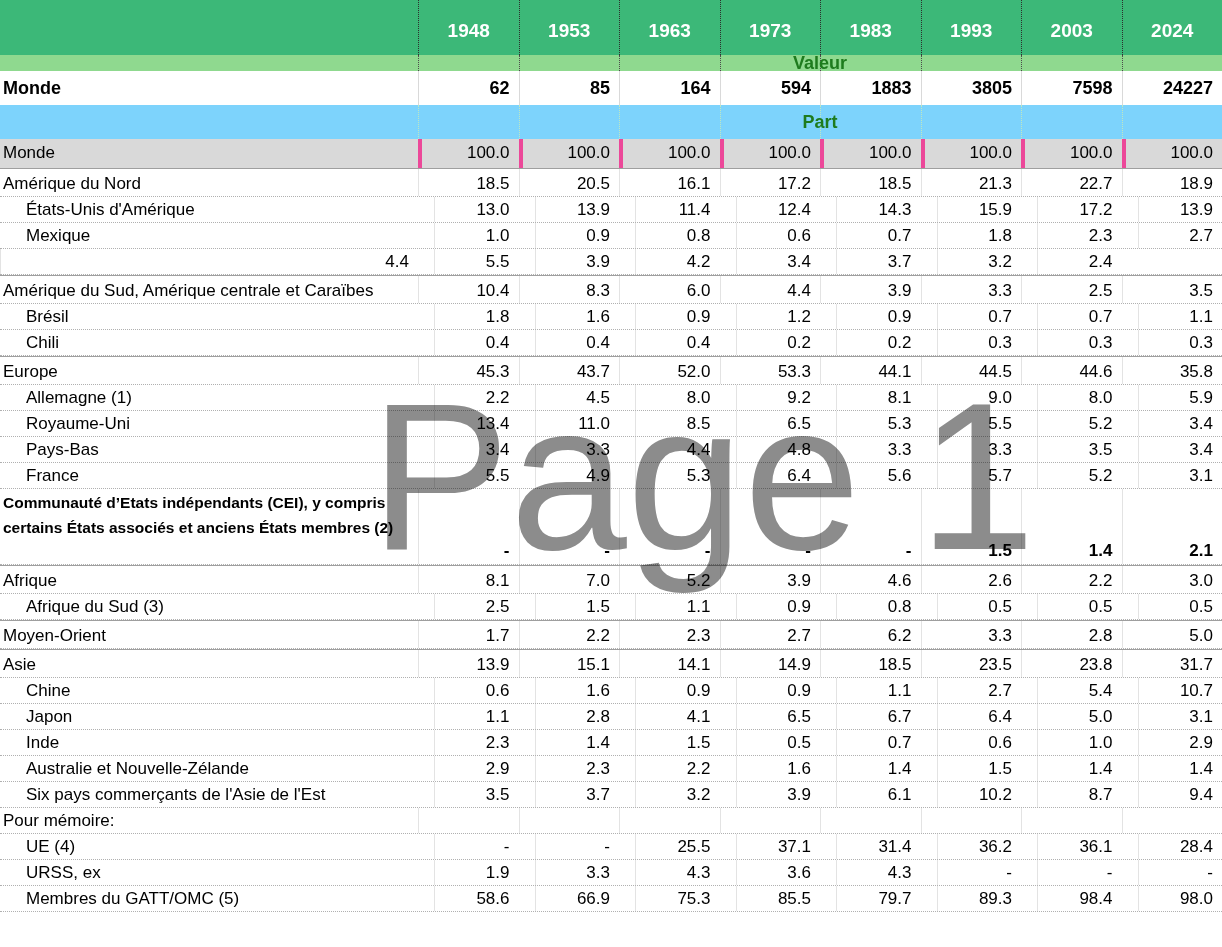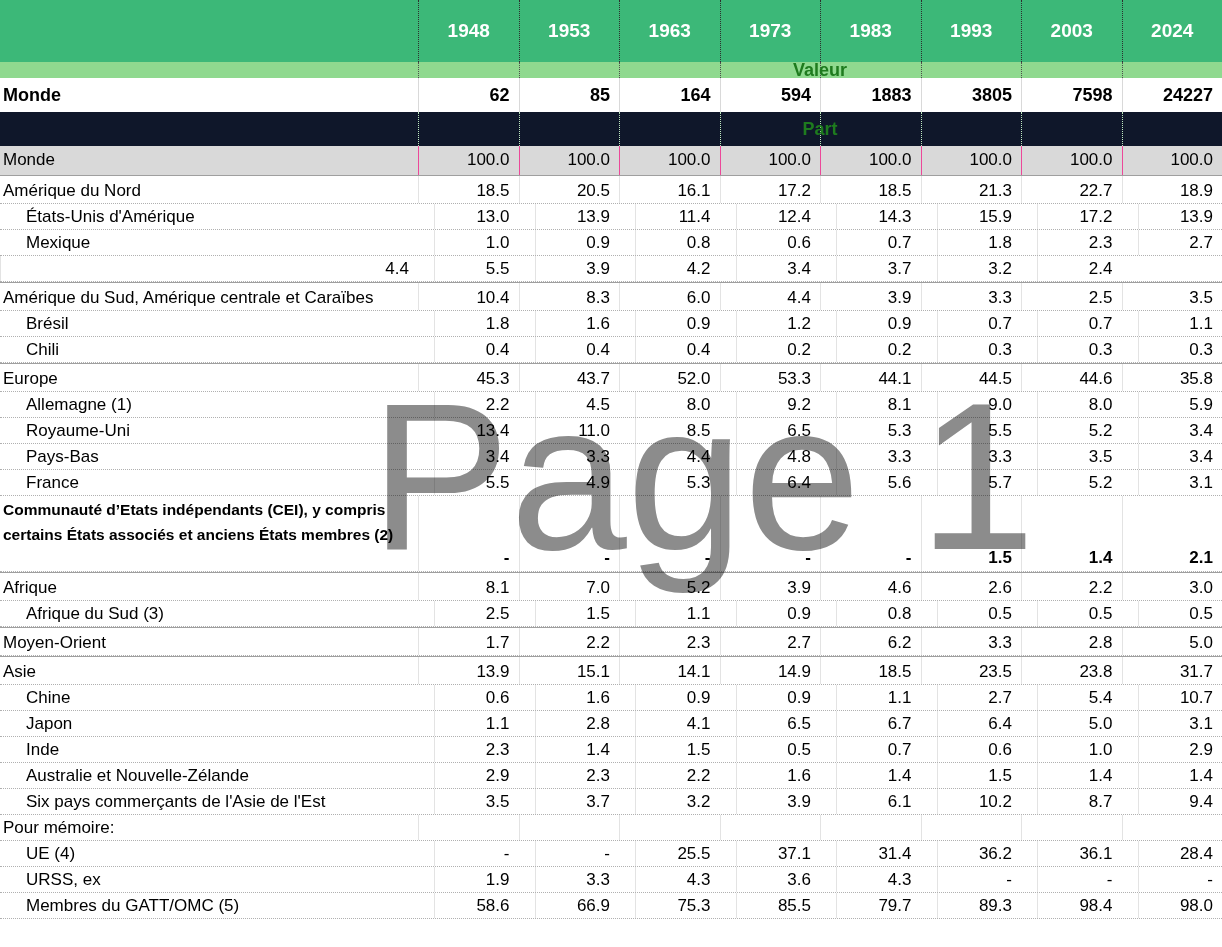--- a/index.html
+++ b/index.html
@@ -6,49 +6,49 @@
   .page{
     position:relative;width:1222px;height:947px;background:#ffffff;overflow:hidden;
     font-family:"Liberation Sans","DejaVu Sans",sans-serif;color:#000;
   }
   .tr{
     display:grid;grid-template-columns:418px repeat(8,1fr);
     box-sizing:border-box;background:#fff;
   }
   .td,.th,.rowlabel{box-sizing:border-box;overflow:hidden;}
   
-  .year-header{height:62px;background:#3CB878;}
+  .year-header{height:55px;background:#3CB878;}
   .year-header .th{
     color:#fff;font-weight:bold;font-size:19px;text-align:center;line-height:62px;
     border-left:1px dotted #2e2e2e;
   }
   .year-header .corner{border-left:none;}
   
   .band{position:relative;}
   .band-valeur{height:16px;background:#8FD98F;}
-  .band-part{height:34px;background:#0f172a;}
+  .band-part{height:34px;background:#7dd3fc;}
   .band .bcell{border-left:1px dotted #4c4c4c;height:100%;}
   .band .bcell.first{border-left:none;}
   .band-part .bcell{border-left:1px dotted #bfe8bf;}
   .band-label{
     position:absolute;left:418px;right:0;top:0;bottom:0;
     display:flex;align-items:center;justify-content:center;
     font-weight:bold;font-size:18px;color:#1E7B1E;
   }
   
   .monde-valeur{height:34px;font-weight:bold;font-size:18px;}
   .monde-valeur .rowlabel{line-height:34px;padding-left:3px;}
   .monde-valeur .td{line-height:34px;text-align:right;padding-right:9px;border-left:1px solid #d9d9d9;}
   
   .tr.body{font-size:17px;border-bottom:1px dotted #b0b0b0;}
   .tr.body .rowlabel{padding-left:3px;white-space:nowrap;}
   .tr.body .td{text-align:right;padding-right:9px;border-left:1px solid #e3e3e3;}
   .tr.gray{height:29px;background:#D9D9D9;border-bottom:none;}
   .tr.gray .rowlabel,.tr.gray .td{line-height:28px;}
-  .tr.gray .td{border-left:1px solid #ec4899;}
+  .tr.gray .td{border-left:4px solid #ec4899;}
   .tr.region{height:29px;font-weight:normal;border-top:1px solid #9f9f9f;}
   .tr.region .rowlabel,.tr.region .td{line-height:26px;padding-top:2px;}
   .tr.sub{height:26px;gap:16px;}
   .tr.sub .rowlabel{padding-left:26px;}
   .tr.sub .rowlabel,.tr.sub .td{line-height:25px;}
   .tr.plain{height:26px;}
   .tr.plain .rowlabel,.tr.plain .td{line-height:25px;}
   .tr.cei{height:76px;font-weight:bold;}
   .tr.cei .rowlabel{white-space:normal;font-size:15.5px;line-height:25px;padding-top:1px;}
   .tr.cei .td{display:flex;align-items:flex-end;justify-content:flex-end;padding-bottom:3px;}

